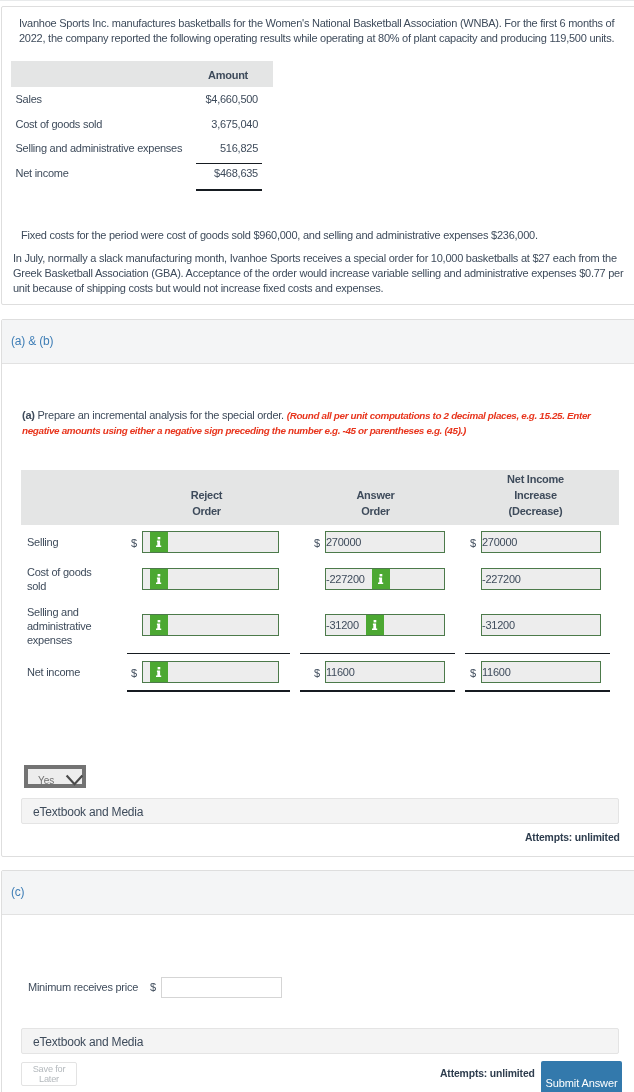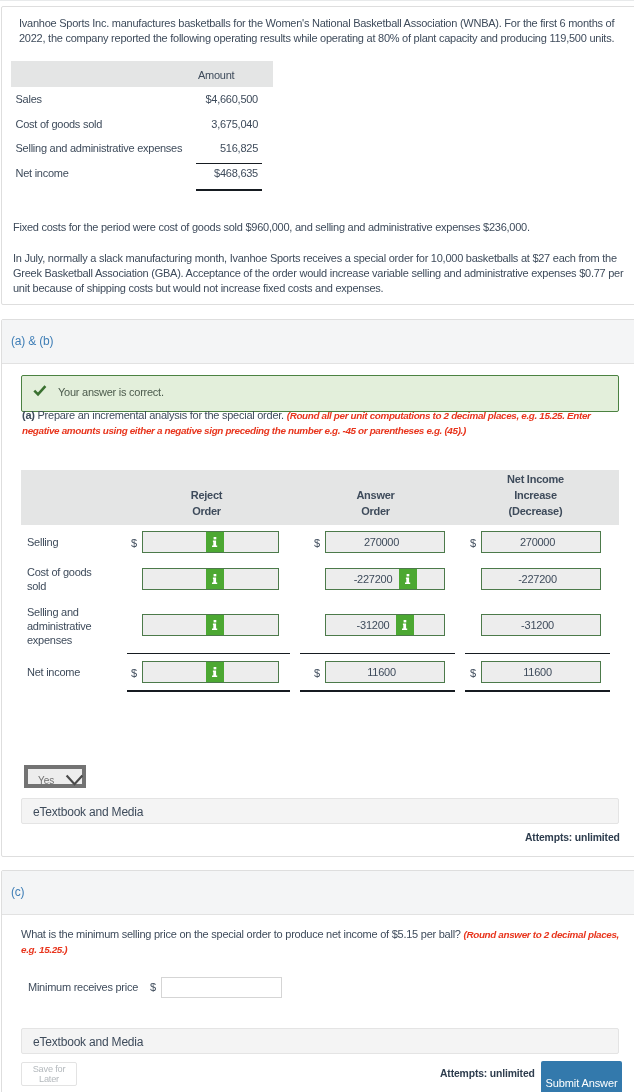--- a/index.html
+++ b/index.html
@@ -18,22 +18,22 @@
     background:#fff;border:1px solid #dedede;border-radius:2px;
   }
 
   
   .tb{position:absolute;line-height:15px;}
   .qb{font-weight:bold;}
   .red{color:#e8351d;font-style:italic;font-weight:bold;font-size:9.9px;letter-spacing:-0.35px;}
 
   
   .sumhead{position:absolute;left:9px;width:262px;height:26px;background:#e4e5e5;}
-  .sumhead span{position:absolute;left:187px;width:60px;
-                top:8px;font-weight:normal;}
+  .sumhead span{position:absolute;left:187px;width:60px;text-align:center;
+                top:8px;font-weight:bold;}
   .sumlbl{position:absolute;left:13.5px;}
   .sumamt{position:absolute;left:160px;width:96px;text-align:right;}
   .rule{position:absolute;background:#161b21;}
 
   
   .sec-head{
     position:absolute;left:0;top:0;right:0;height:43px;
     background:#f4f5f6;border-bottom:1px solid #e2e2e2;
   }
   .sec-head span{position:absolute;left:9px;top:14px;color:#3f7eb6;font-size:12px;letter-spacing:-0.2px;}
@@ -47,21 +47,21 @@
   .banner .bt{position:absolute;left:36px;top:10px;color:#4c5b4d;}
 
   
   .ghead{position:absolute;left:19px;width:598px;height:55px;background:#e4e5e5;}
   .ghead .hc{position:absolute;top:0;height:55px;display:flex;flex-direction:column;
              justify-content:flex-end;align-items:center;font-weight:bold;line-height:16px;padding-bottom:6px;box-sizing:border-box;}
   .grow-lbl{position:absolute;line-height:14px;}
   .dollar{position:absolute;}
   .inp{
     position:absolute;height:22px;border:1px solid #4c7a4a;background:#ededed;
-    display:flex;align-items:center;justify-content:center;
+    display:flex;align-items:center;justify-content:flex-start;
     box-sizing:border-box;overflow:hidden;
   }
   .inp .val{padding-right:7px;}
   .ibtn{
     width:18px;height:22px;margin-right:-1px;background:#4ca832;color:#fff;
     font-weight:bold;font-size:9px;display:flex;align-items:center;
     justify-content:center;flex:none;letter-spacing:0;
     font-family:"Liberation Serif",serif;
   }
 
@@ -118,37 +118,29 @@
           <span class="sumamt" style="top:111px">3,675,040</span>
           <span class="sumlbl" style="top:135px">Selling and administrative expenses</span>
           <span class="sumamt" style="top:135px">516,825</span>
           <span class="sumlbl" style="top:160px">Net income</span>
           <span class="sumamt" style="top:160px">$468,635</span>
           <div class="rule" style="left:194px;top:156px;width:66px;height:1.4px"></div>
           <div class="rule" style="left:194px;top:182px;width:66px;height:2.4px"></div>
         </div>
     </div>
 
-    <p class="tb" style="left:11px;top:213px;width:600px;margin:0">Fixed costs for the period were cost of goods sold $960,000, and selling and administrative expenses $236,000.</p>
+    <p class="tb" style="left:11px;top:213px;width:600px;margin:8px">Fixed costs for the period were cost of goods sold $960,000, and selling and administrative expenses $236,000.</p>
     <p class="tb" style="left:11px;top:244px;width:612px;margin:0">In July, normally a slack manufacturing month, Ivanhoe Sports receives a special order for 10,000 basketballs at $27 each from the Greek Basketball Association (GBA). Acceptance of the order would increase variable selling and administrative expenses $0.77 per unit because of shipping costs but would not increase fixed costs and expenses.</p>
   </div>
 
   <div class="card" style="top:319px;height:536px">
     <div class="sec-head">
       <span>(a) &amp; (b)</span>
     </div>
 
-    <div class="banner" style="top:55px">
-      <span class="tick">
-        <svg width="14" height="12" viewBox="0 0 14 12">
-            <path d="M1.3 5.6 L5.0 9.3 L12.4 1.1" fill="none" stroke="#3a7130" stroke-width="2.6"></path>
-          </svg>
-      </span>
-      <span class="bt">Your answer is correct.</span>
-    </div>
 
     <div class="tb" style="left:20px;top:88px;width:588px">
       <span class="qb">(a)</span> <span>Prepare an incremental analysis for the special order.</span> <span class="red">(Round all per unit computations to 2 decimal places, e.g. 15.25. Enter negative amounts using either a negative sign preceding the number e.g. -45 or parentheses e.g. (45).)</span>
     </div>
 
     <div>
       <div class="ghead" style="top:150px">
         <div class="hc" style="left:104px;width:163px">
           <span>Reject</span>
             <span>Order</span>
@@ -267,23 +259,20 @@
       <span>eTextbook and Media</span>
     </div>
     <div class="attempts" style="top:512px;left:523px">Attempts: unlimited</div>
   </div>
 
   <div class="card" style="top:870px;height:230px">
     <div class="sec-head">
       <span>(c)</span>
     </div>
 
-    <div class="tb" style="left:19px;top:56px;width:601px">
-      <span>What is the minimum selling price on the special order to produce net income of $5.15 per ball?</span> <span class="red">(Round answer to 2 decimal places, e.g. 15.25.)</span>
-    </div>
 
     <div>
       <span class="tb" style="left:26px;top:109px">Minimum receives price</span>
       <span class="tb" style="left:148px;top:109px">$</span>
       <input class="cfield-in" style="left: 159px; top: 106px; width: 121px; height: 21px;" type="text" value="">
     </div>
 
     <div class="etb" style="top:157px">
       <span>eTextbook and Media</span>
     </div>

